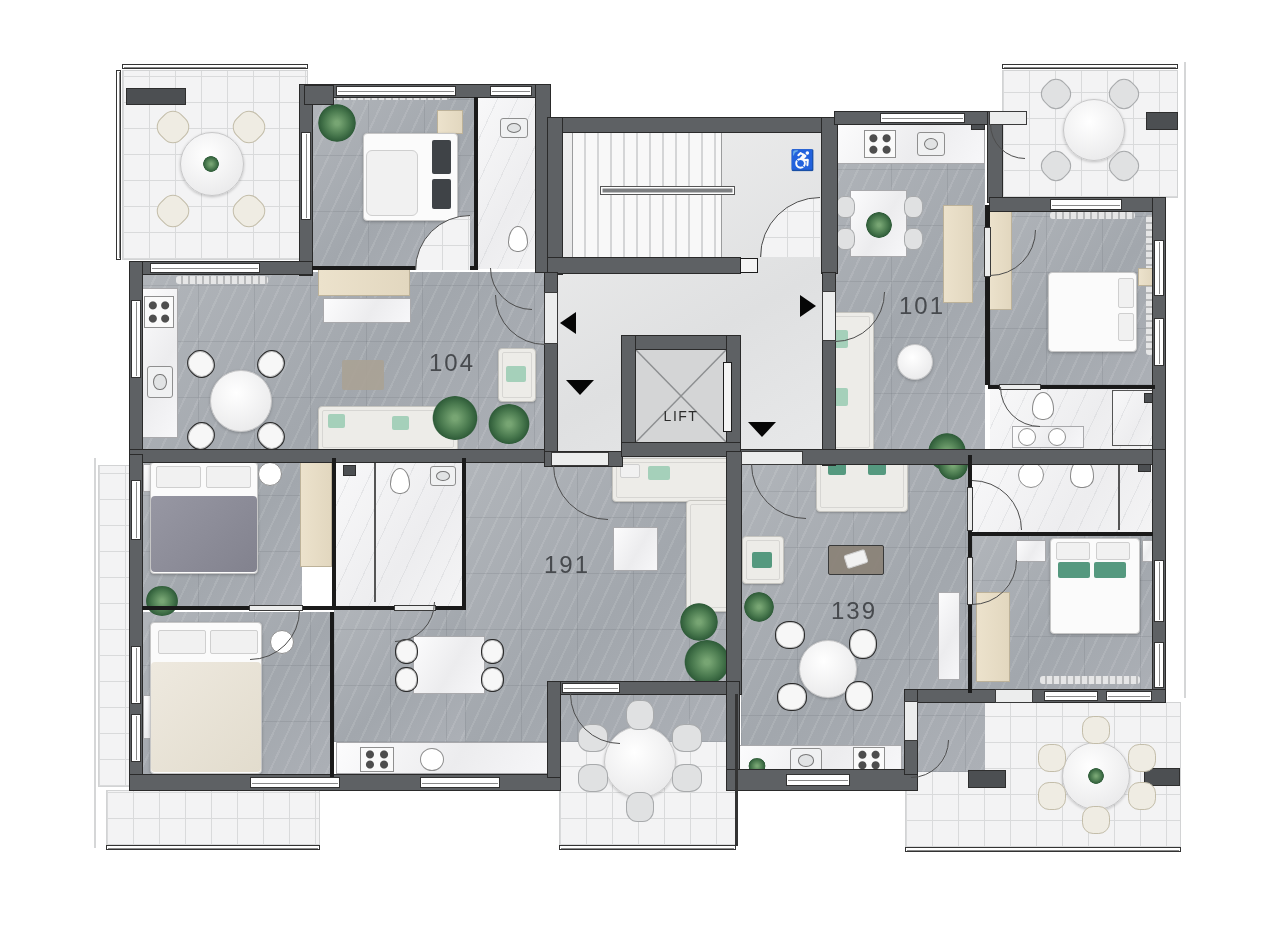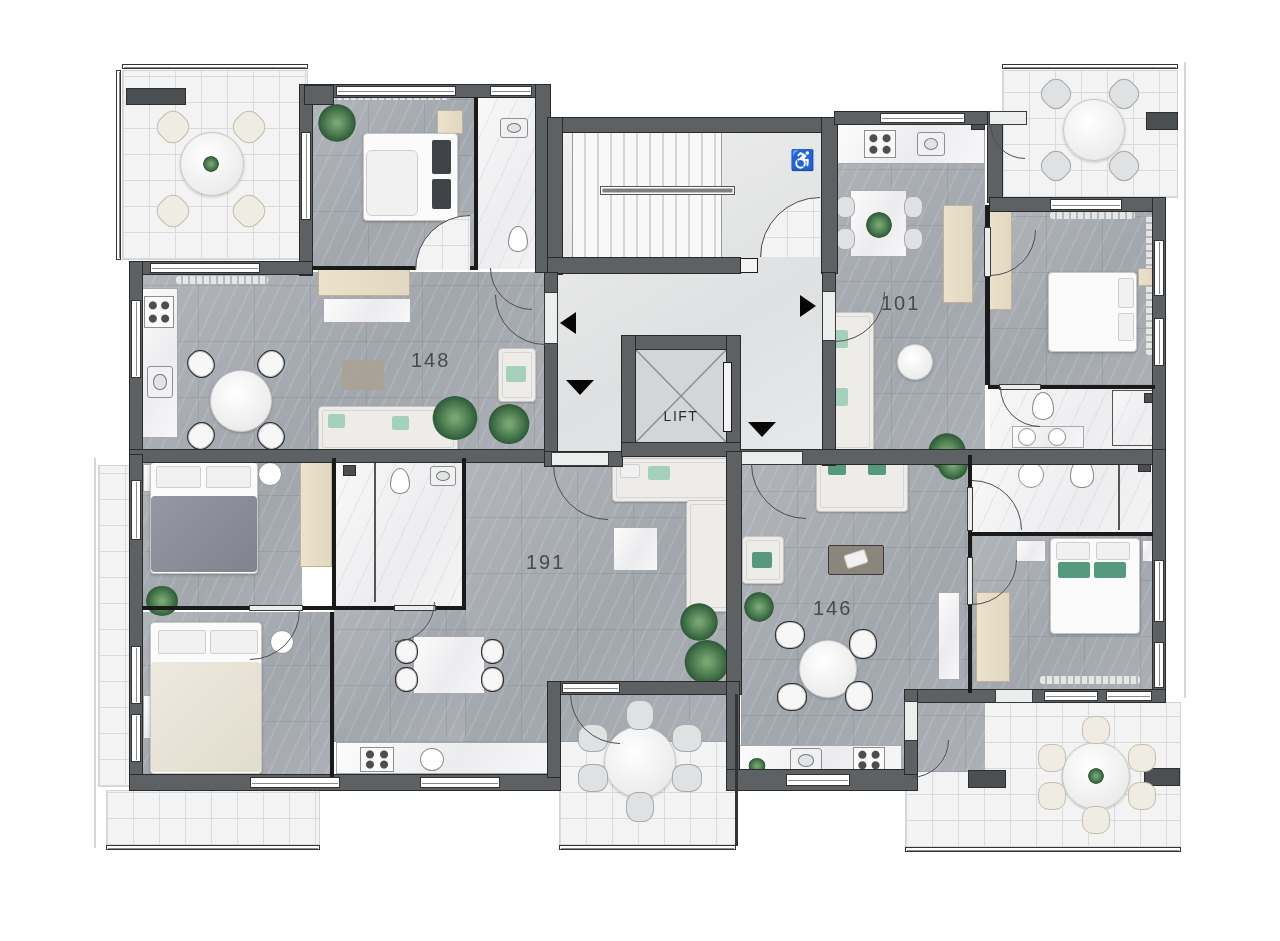--- a/index.html
+++ b/index.html
@@ -70,21 +70,21 @@
 .stairs{position:absolute;background:repeating-linear-gradient(90deg,#f8f8f8 0 11px,#d4d5d6 11px 13px);border:1px solid #9b9c9d}
 .hr{position:absolute;background:#7d7f81;border:1px solid #555;box-shadow:inset 0 0 0 1.5px #fff}
 
 .liftbox{position:absolute;background:#d4d5d6}
 
 .ar{position:absolute;width:0;height:0}
 .ar.l{border-top:11px solid transparent;border-bottom:11px solid transparent;border-right:16px solid #060606}
 .ar.r{border-top:11px solid transparent;border-bottom:11px solid transparent;border-left:16px solid #060606}
 .ar.d{border-left:14px solid transparent;border-right:14px solid transparent;border-top:15px solid #060606}
 
-.lbl{position:absolute;width:64px;text-align:left;font-size:20px;letter-spacing:2px;color:#474a4e}
+.lbl{position:absolute;width:64px;text-align:right;font-size:24px;letter-spacing:2px;color:#474a4e}
 .liftlbl{position:absolute;text-align:center;font-size:14px;letter-spacing:1.5px;color:#2b2b2b}
 .access{position:absolute;font-size:20px;color:#6a6d70}
 </style>
 </head>
 <body>
 
 <div id="plan">
 
   <div class="outline" style="left:1184px;top:62px;width:2px;height:636px"></div>
   <div class="outline" style="left:94px;top:458px;width:2px;height:390px"></div>
@@ -386,24 +386,24 @@
   <div class="arc tl" style="left:415px;top:215px;width:110px;height:110px"></div>
   <div class="arc bl" style="left:490px;top:226px;width:84px;height:84px"></div>
   <div class="arc br" style="left:200px;top:560px;width:100px;height:100px"></div>
   <div class="arc br" style="left:355px;top:562px;width:80px;height:80px"></div>
   <div class="arc bl" style="left:570px;top:644px;width:100px;height:100px"></div>
   <div class="arc br" style="left:927px;top:515px;width:90px;height:90px"></div>
   <div class="arc tr" style="left:922px;top:480px;width:100px;height:100px"></div>
   <div class="arc br" style="left:873px;top:702px;width:76px;height:76px"></div>
   <div class="arc bl" style="left:1000px;top:347px;width:80px;height:80px"></div>
 
-  <div class="lbl" style="left:411px;top:349px">148</div>
+  <div class="lbl" style="left:411px;top:349px">104</div>
   <div class="lbl" style="left:881px;top:292px">101</div>
   <div class="lbl" style="left:526px;top:551px">191</div>
-  <div class="lbl" style="left:813px;top:597px">146</div>
+  <div class="lbl" style="left:813px;top:597px">139</div>
   <div class="liftlbl" style="left:635px;top:408px;width:92px">LIFT</div>
   <div class="access" style="left:790px;top:148px">♿</div>
   <div class="ar l" style="left:560px;top:312px"></div>
   <div class="ar r" style="left:800px;top:295px"></div>
   <div class="ar d" style="left:566px;top:380px"></div>
   <div class="ar d" style="left:748px;top:422px"></div>
 
 </div>
 
 </body></html>

